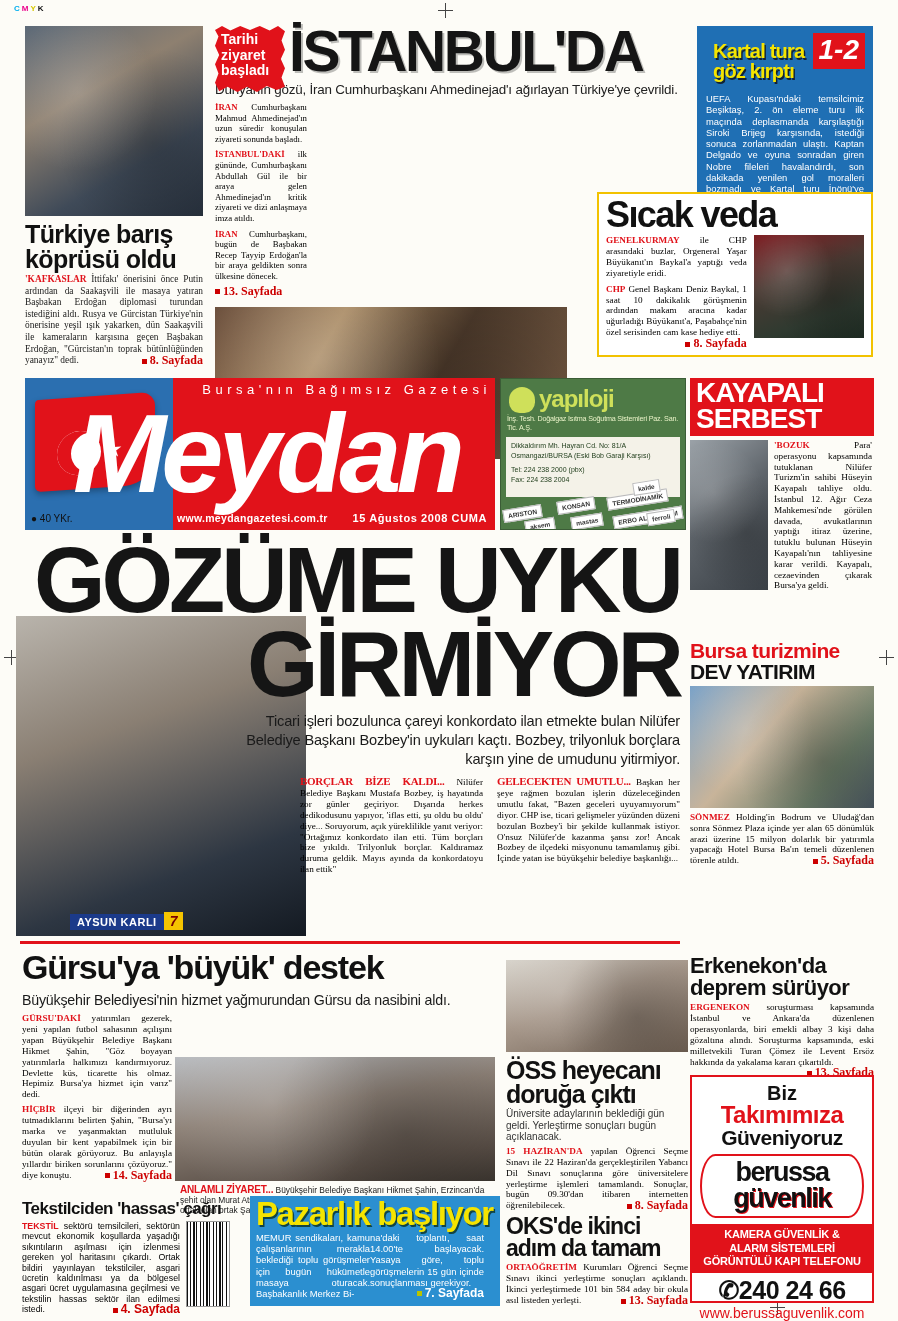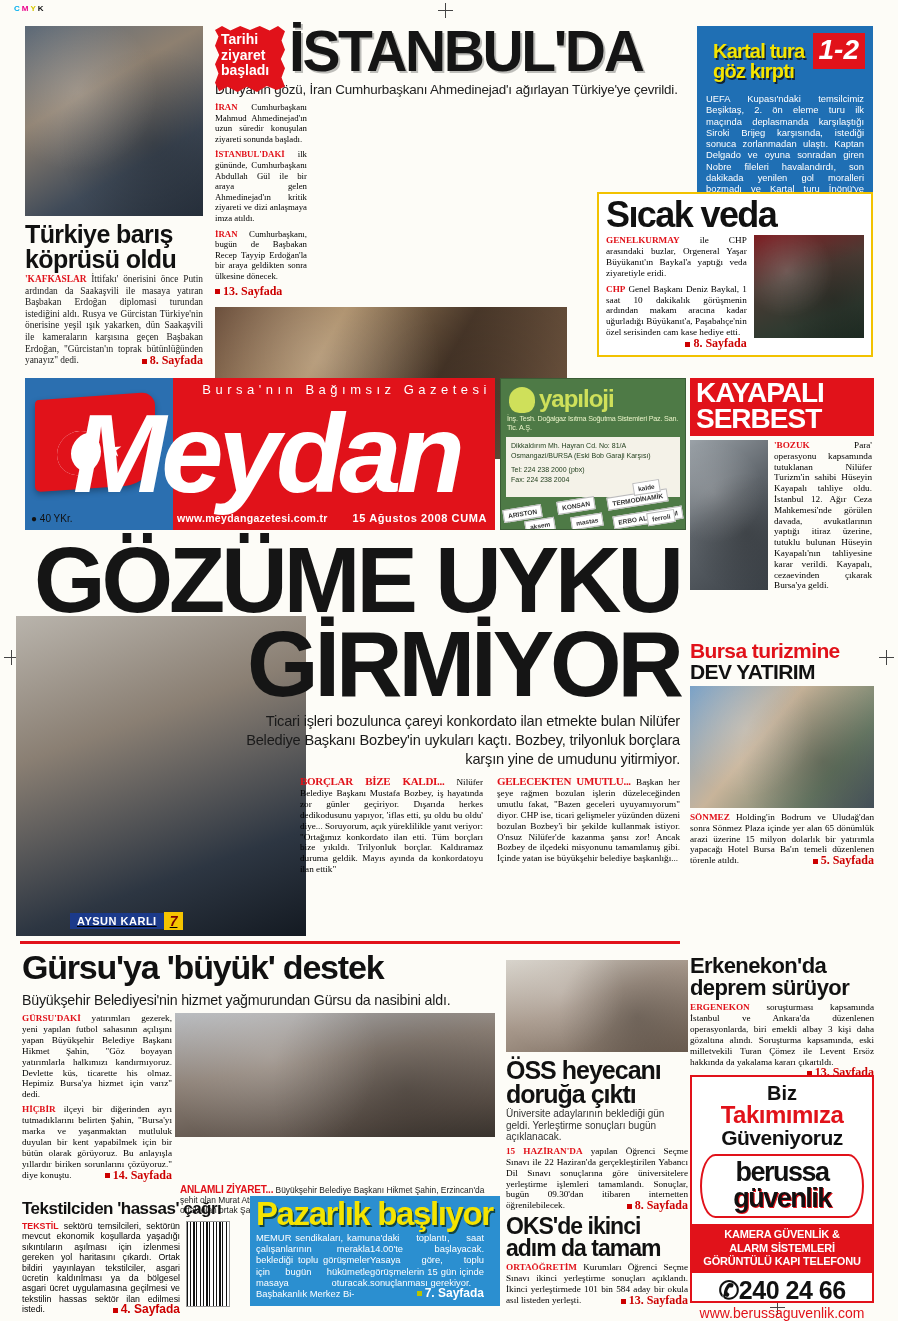--- a/index.html
+++ b/index.html
@@ -117,33 +117,33 @@
 
   
   #mn{left:20px;top:540px;width:660px;}
   #mn h1{margin:0;text-align:right;font-size:92px;line-height:80px;font-weight:bold;color:#151515;
       letter-spacing:-4px;}
   #mn h1 .r2{display:block;margin-top:4px;}
   #mn .deck{margin-top:8px;text-align:right;font-size:14.6px;line-height:19px;color:#1a1a1a;
       padding-left:200px;letter-spacing:-.2px;}
   #mnphoto{left:16px;top:616px;width:290px;height:320px;
       background:linear-gradient(160deg,#b9b4ac 0%,#8a7f73 35%,#2d3642 75%,#141a22 100%);}
-  .byline{position:absolute;left:70px;top:912px;display:flex;align-items:center;z-index:5;text-decoration:underline;}
+  .byline{position:absolute;left:70px;top:912px;display:flex;align-items:flex-end;z-index:5;}
   .byline .nm{background:#1b3a8a;color:#fff;font-size:11px;font-weight:bold;padding:2px 7px;letter-spacing:.5px;}
   .byline .no{background:#f5c400;color:#7a0000;font-size:14px;font-weight:bold;padding:1px 6px;font-style:italic;}
   #mn .twocol{display:flex;gap:14px;margin-top:7px;padding-left:280px;}
   #mn .twocol .c{width:183px;font-size:9.2px;line-height:10.9px;text-align:justify;}
   #mn .twocol .c b.lead{color:#e1121a;font-size:11px;letter-spacing:-.3px;}
   .redrule{position:absolute;left:20px;top:941px;width:660px;height:3px;background:#e1121a;}
 
   
   #gs{left:22px;top:950px;width:478px;}
   #gs h2{margin:0;font-size:34px;line-height:34px;font-weight:bold;letter-spacing:-1.2px;color:#111;}
   #gs .deck{font-size:14.2px;margin-top:8px;color:#1a1a1a;letter-spacing:-.2px;}
-  #gs .row{display:flex;gap:3px;margin-top:5px;}
+  #gs .row{display:flex;gap:3px;margin-top:5px;align-items:flex-end;}
   #gs .txt{width:150px;font-size:9.2px;line-height:10.9px;text-align:justify;}
   #gs .img{width:320px;height:124px;}
   #gs .cap{margin-top:4px;font-size:8.4px;line-height:10px;color:#222;}
   #gs .cap b{color:#e1121a;font-size:10px;letter-spacing:-.2px;}
 
   
   #oss{left:506px;top:960px;width:182px;}
   #oss .img{width:182px;height:92px;}
   #oss h3{margin:6px 0 2px;font-size:25px;line-height:24px;font-weight:bold;letter-spacing:-1px;color:#111;}
   #oss .deck{font-size:10px;line-height:11.6px;color:#333;}

